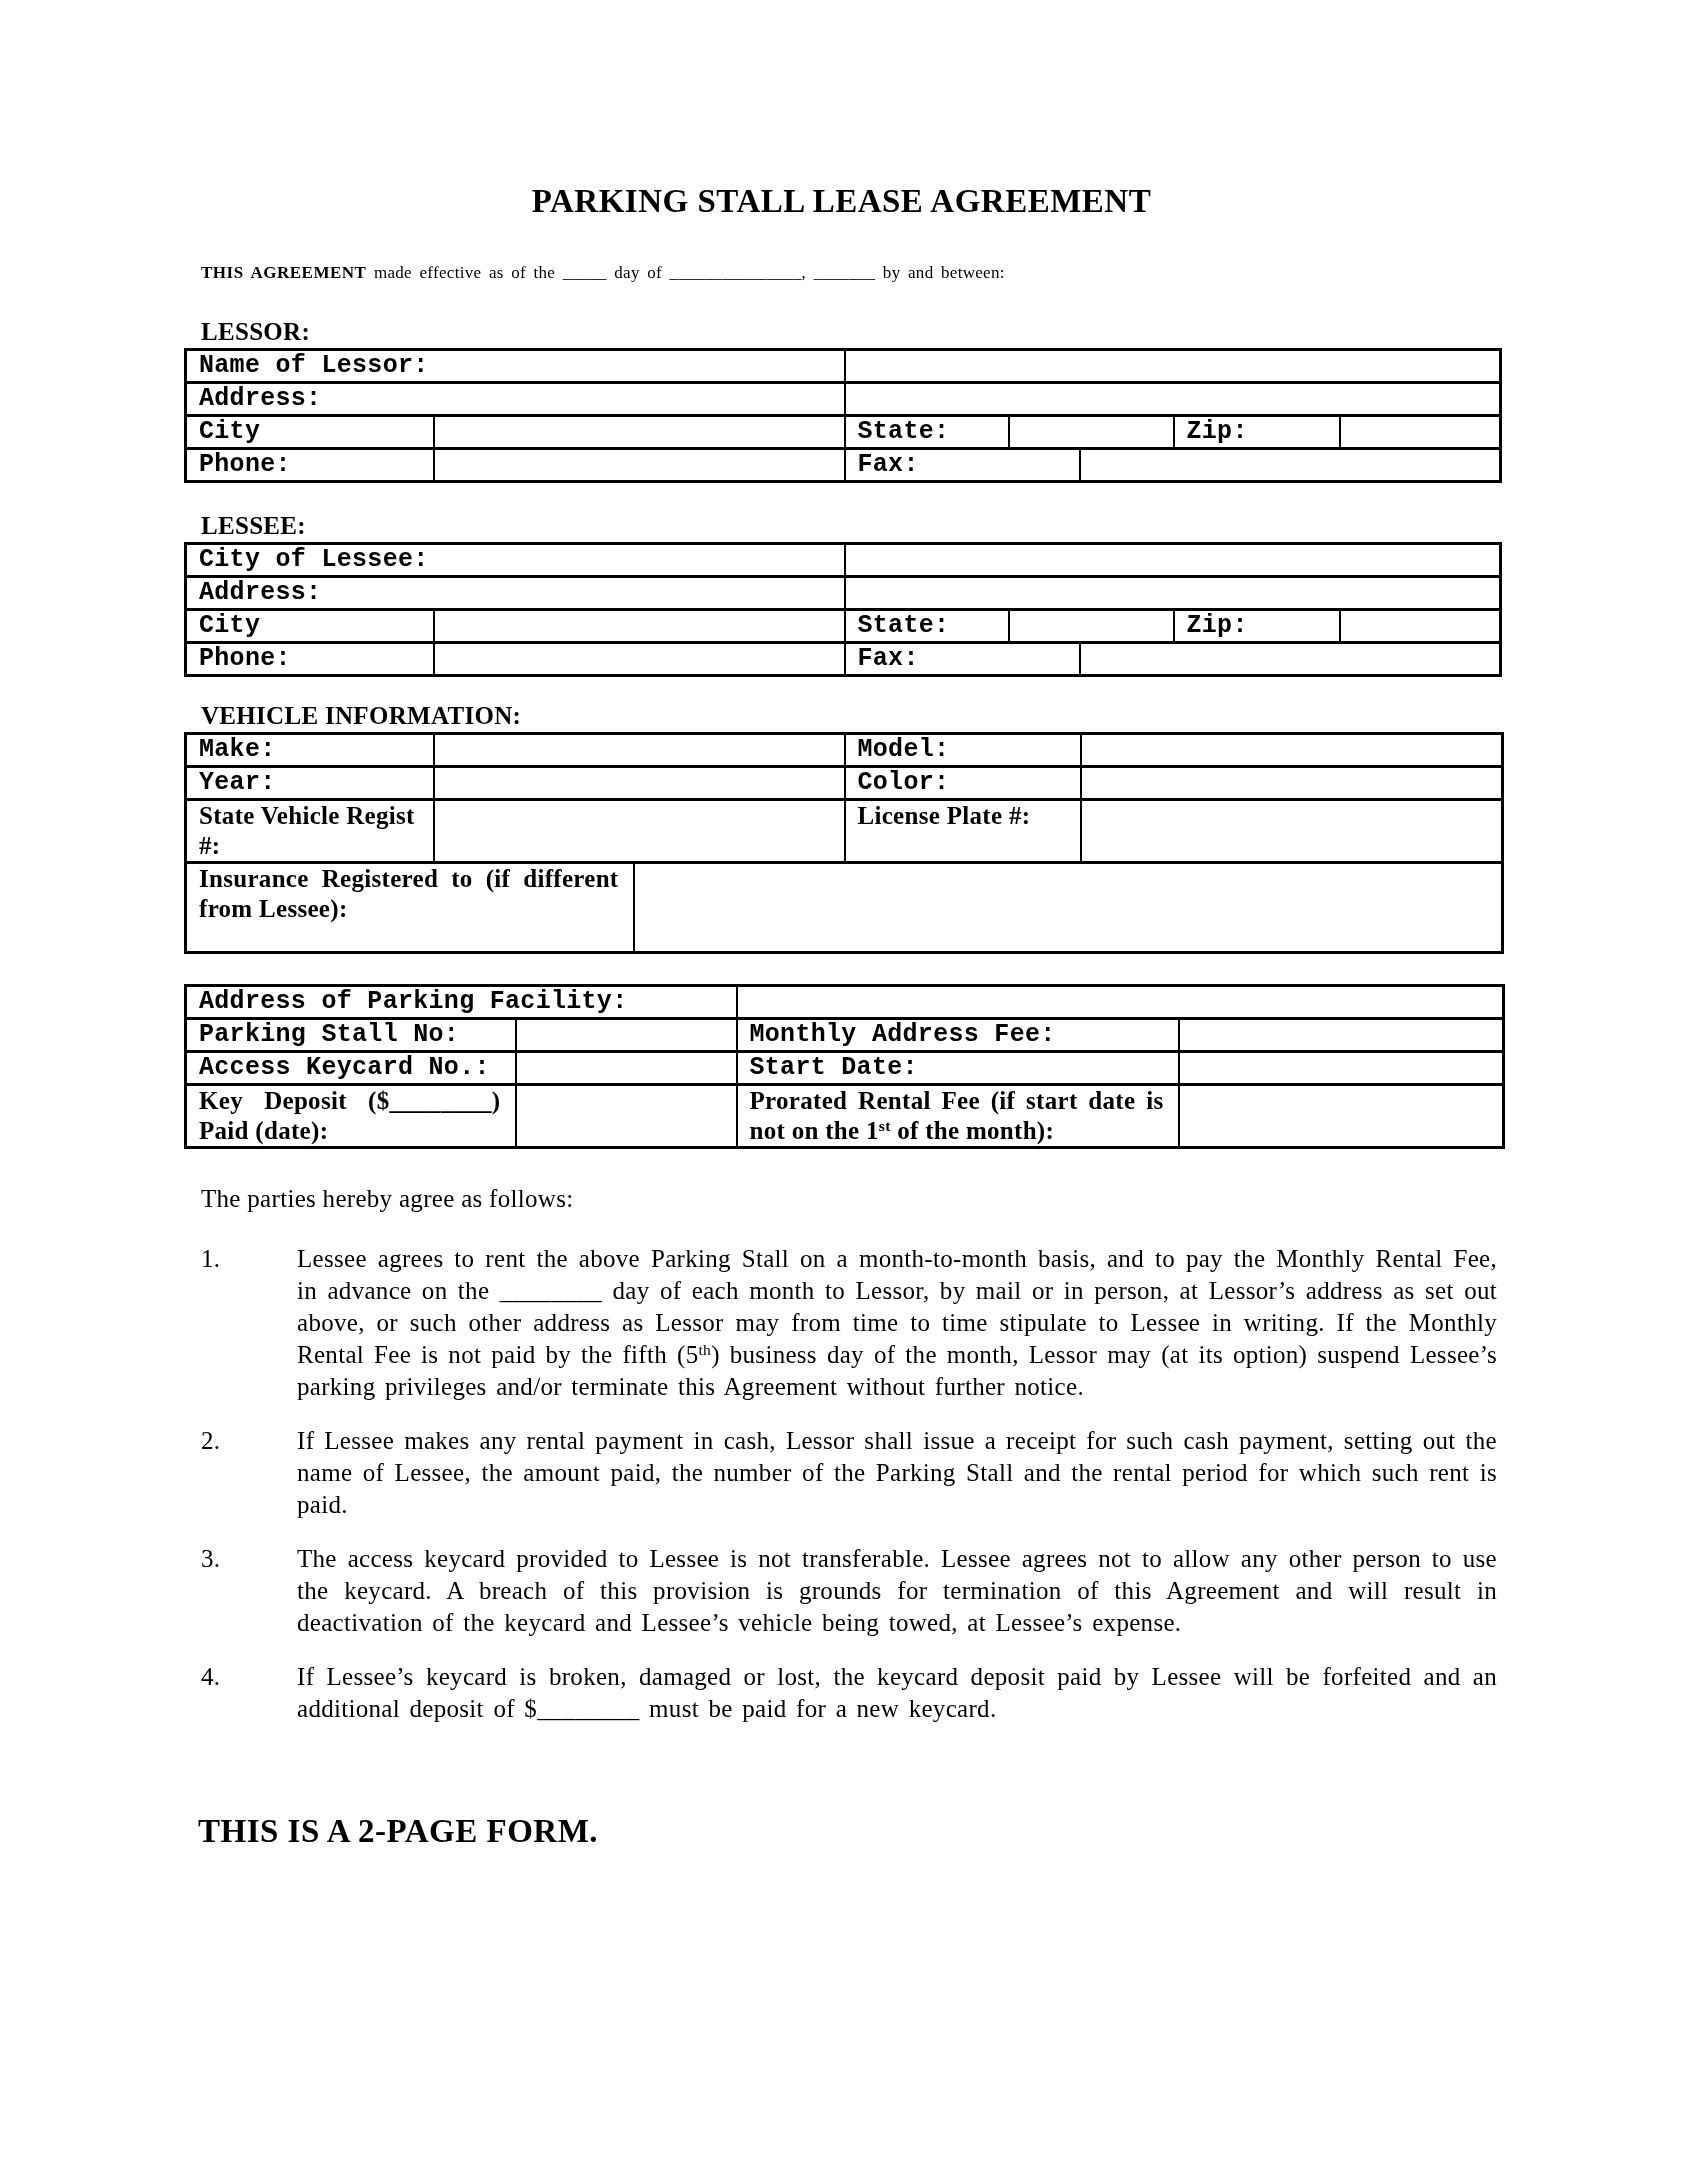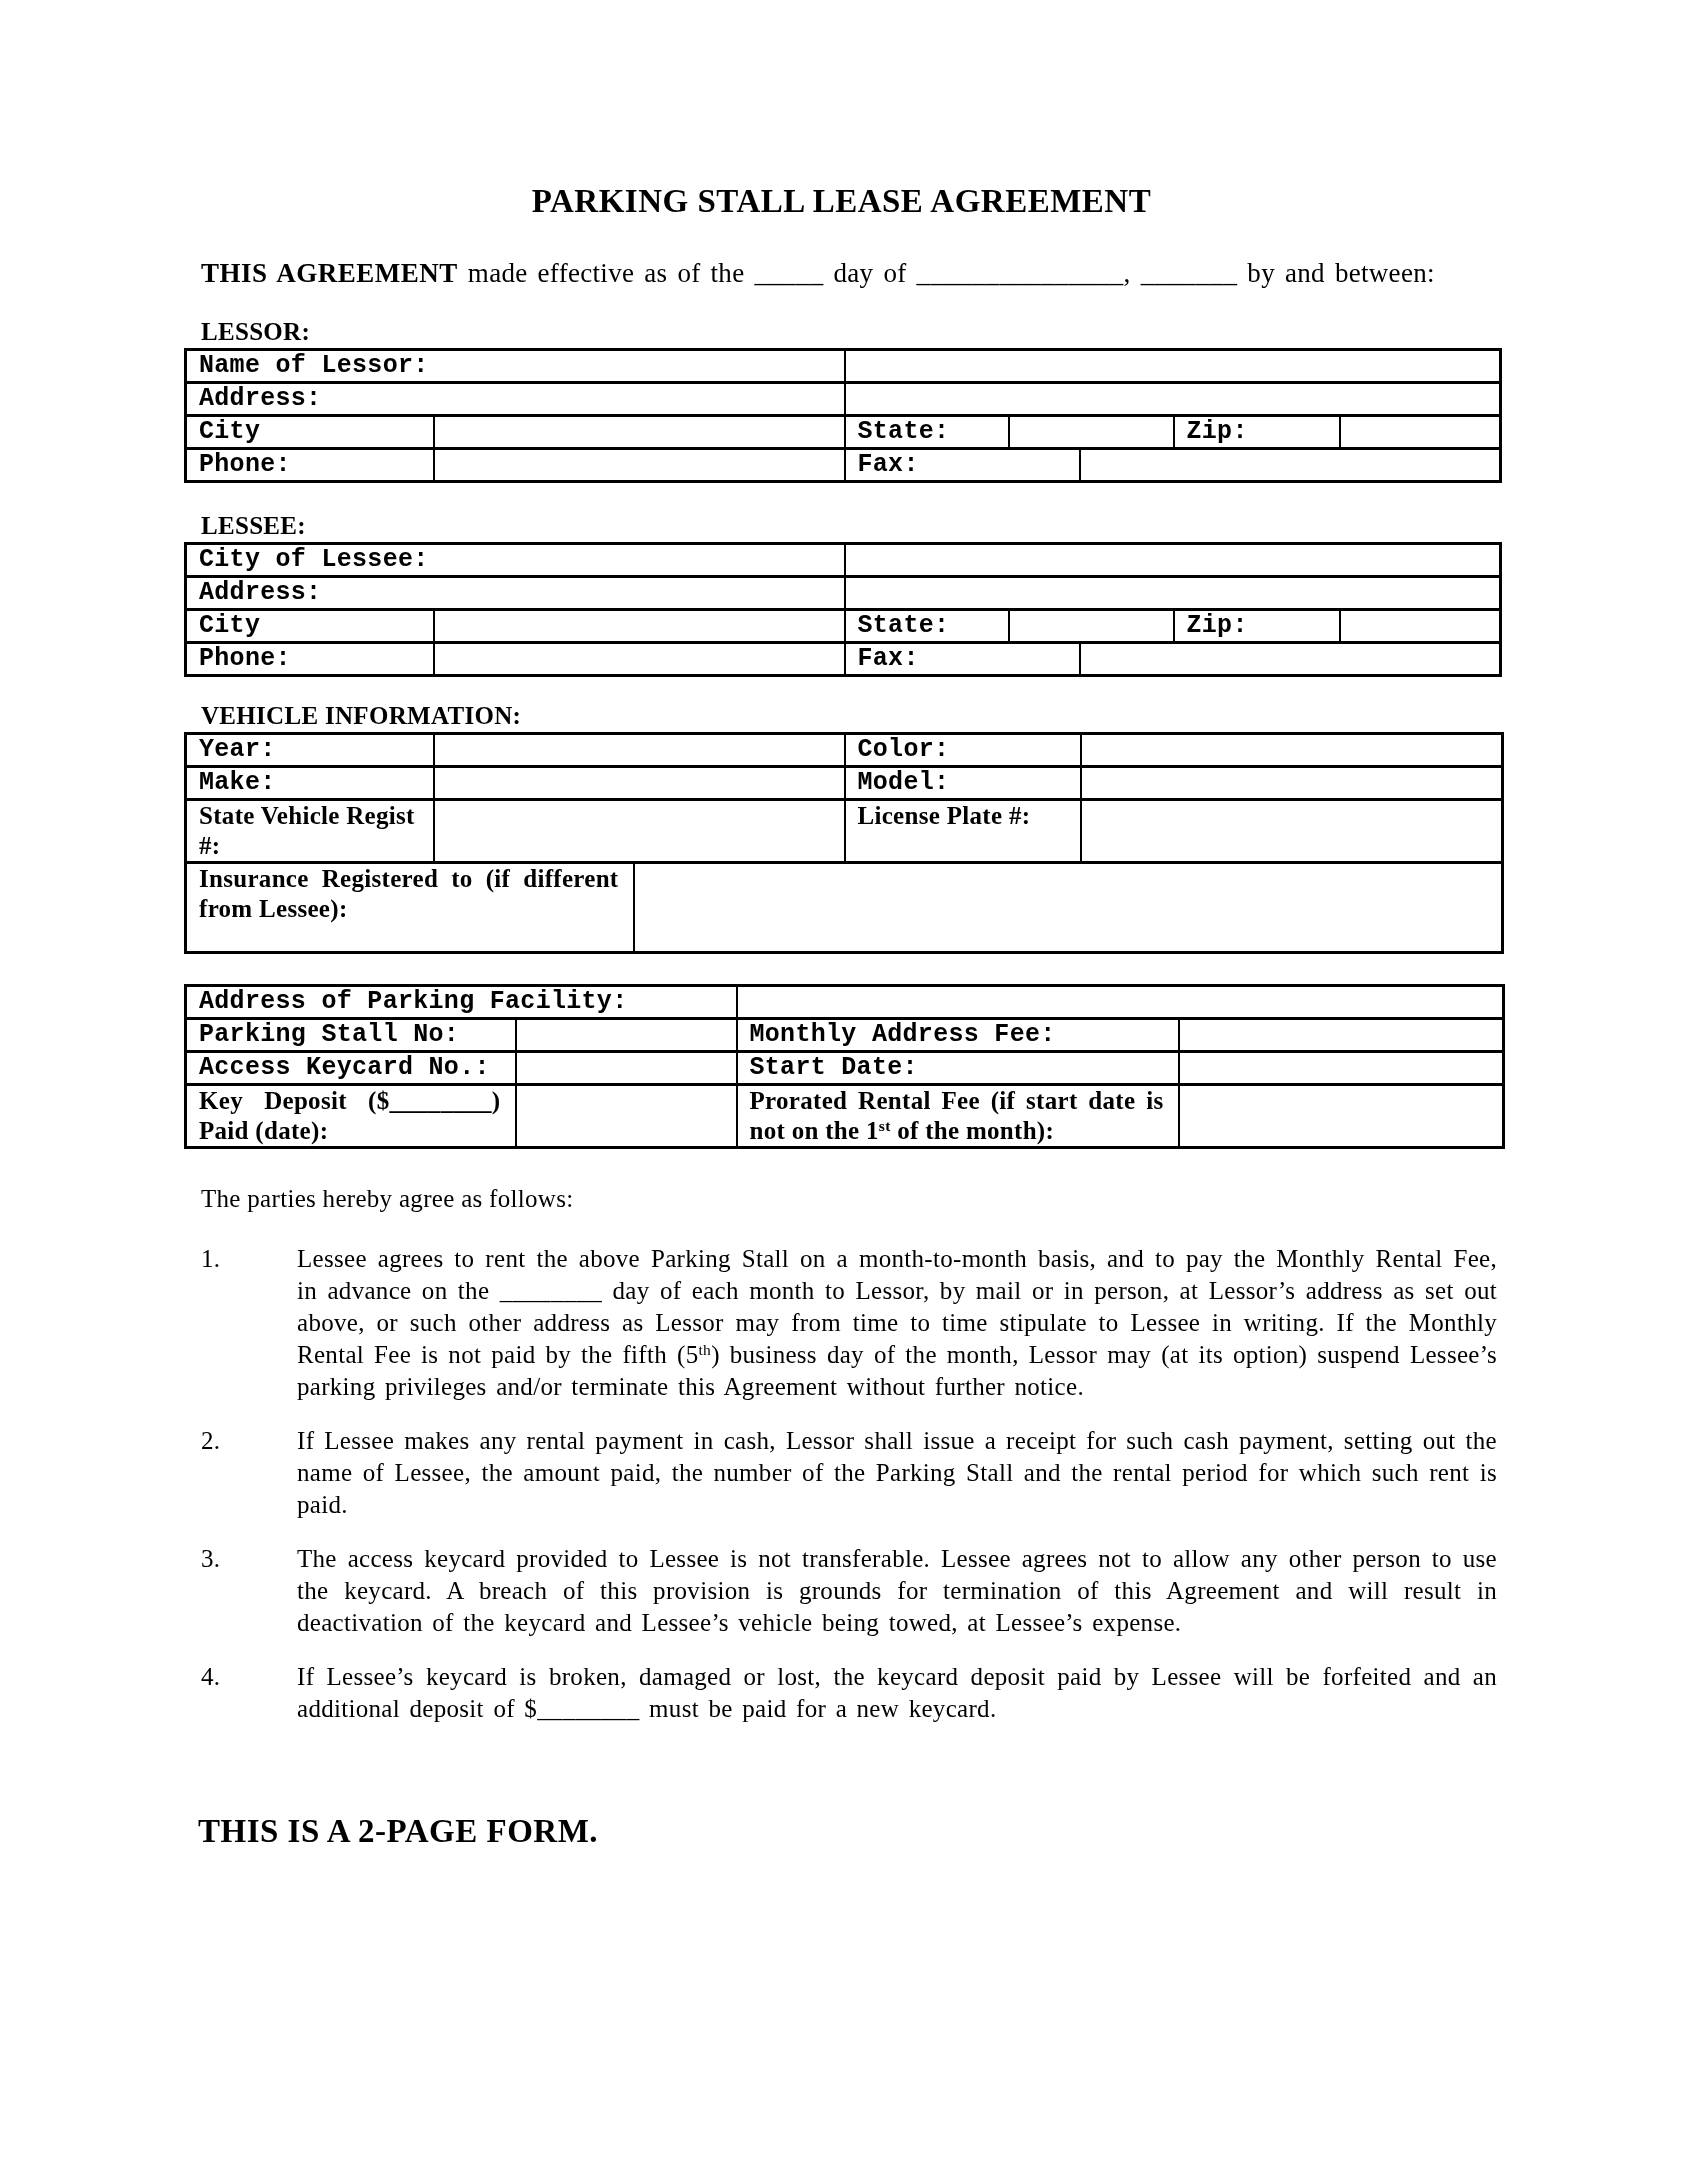--- a/index.html
+++ b/index.html
@@ -24,21 +24,21 @@
   .title {
     margin: 181px 0 0 0;
     font-size: 33px;
     line-height: 40px;
     font-weight: bold;
     text-align: center;
     letter-spacing: 0.5px;
   }
   .intro {
     margin: 36px 183px 3px 201px;
-    font-size: 27px;
+    font-size: 17px;
     line-height: 32px;
     word-spacing: 3px;
   }
   .intro b { letter-spacing: 0.5px; }
   .section-heading {
     margin-left: 201px;
     font-size: 25px;
     line-height: 32px;
     font-weight: bold;
   }
@@ -194,29 +194,29 @@
   <table class="form">
     <colgroup>
       <col style="width:248px">
         <col style="width:200px">
         <col style="width:211px">
       <col style="width:236px">
         <col style="width:422px">
     </colgroup>
     <tbody>
         <tr class="r1">
+      <td>Make:</td>
+      <td colspan="2"></td>
+      <td>Model:</td>
+      <td></td>
+    </tr>
+    <tr class="r1">
       <td>Year:</td>
       <td colspan="2"></td>
       <td>Color:</td>
-      <td></td>
-    </tr>
-    <tr class="r1">
-      <td>Make:</td>
-      <td colspan="2"></td>
-      <td>Model:</td>
       <td></td>
     </tr>
     <tr class="r2">
       <td>State Vehicle Regist #:</td>
       <td colspan="2"></td>
       <td>License Plate #:</td>
       <td></td>
     </tr>
     <tr class="r3">
       <td colspan="2" class="just">Insurance Registered to (if different from Lessee):</td>

